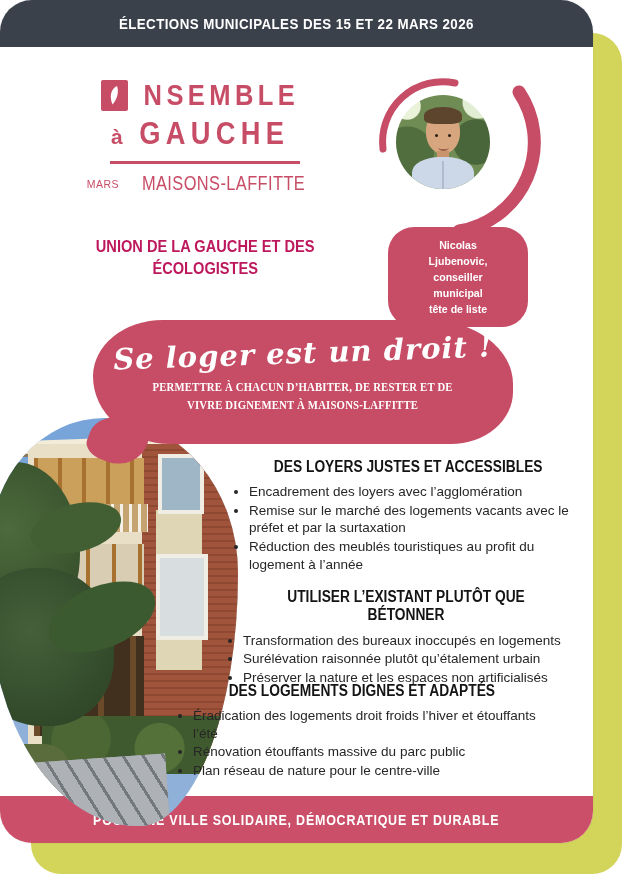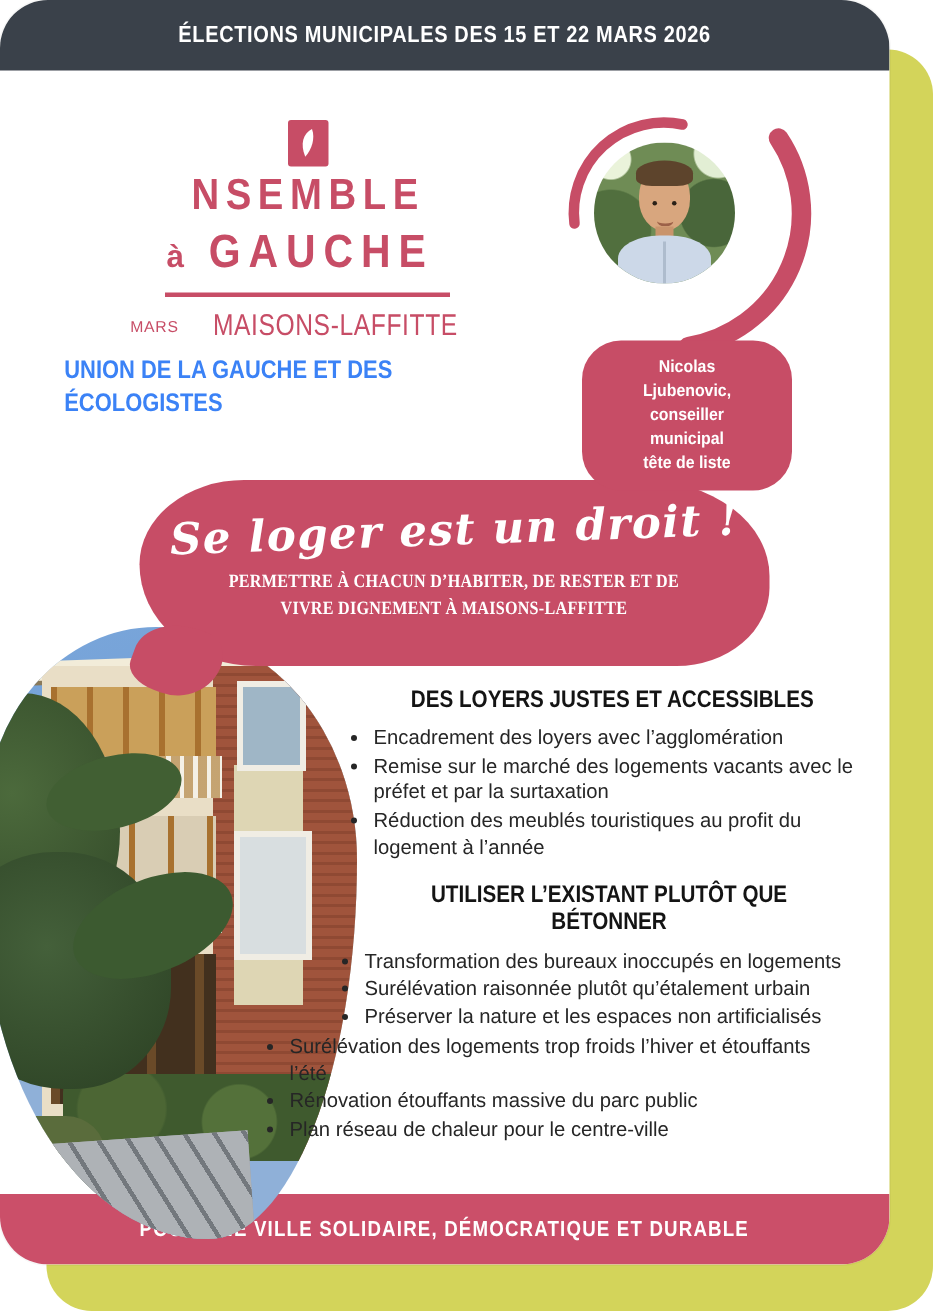--- a/index.html
+++ b/index.html
@@ -13,32 +13,32 @@
   .white-card{position:absolute;left:0;top:0;width:593px;height:843px;background:#fff;border-radius:32px;overflow:hidden;box-shadow:0 0 0 1px rgba(0,0,0,0.03);}
 
   .cond{display:inline-block;transform:scaleX(.86);transform-origin:center;}
   .pre{white-space:pre-line;}
 
   .top-banner{position:absolute;left:0;top:0;width:100%;height:47px;background:#3a414a;display:flex;align-items:center;justify-content:center;z-index:6;}
   .top-banner .t{color:#fff;font-weight:bold;font-size:15.5px;letter-spacing:.5px;}
 
   
   .logo{position:absolute;left:55px;top:80px;width:300px;text-align:center;color:#c74d66;z-index:5;}
-  .logo-line1{display:flex;align-items:center;justify-content:center;gap:5px;flex-direction:column;}
+  .logo-line1{display:flex;align-items:center;justify-content:center;gap:5px;}
   .logo-e{width:27px;height:31px;background:#c74d66;border-radius:2px;display:inline-flex;align-items:center;justify-content:center;flex:0 0 auto;}
   .logo-word{font-size:29px;font-weight:bold;letter-spacing:5px;transform:scaleX(.88);display:inline-block;line-height:1;}
   .logo-line2{margin-top:7px;display:flex;align-items:baseline;justify-content:center;gap:6px;}
   .logo-a{font-size:21px;font-weight:bold;line-height:1;}
   .logo-word2{font-size:31px;font-weight:bold;letter-spacing:6px;transform:scaleX(.88);display:inline-block;line-height:1;}
   .logo-divider{width:190px;height:3px;background:#c74d66;margin:12px auto 8px;}
   .logo-line3{display:flex;align-items:center;justify-content:center;gap:5px;}
   .logo-pour{font-size:10.5px;letter-spacing:.5px;}
   .logo-city{font-size:20px;letter-spacing:.5px;transform:scaleX(.82);display:inline-block;font-weight:400;}
 
-  .union{position:absolute;left:25px;top:236px;width:360px;text-align:left;color:#3b82f6;font-weight:bold;font-size:17px;line-height:1.3;z-index:5;}
+  .union{position:absolute;left:25px;top:236px;width:360px;text-align:center;color:#be185d;font-weight:bold;font-size:17px;line-height:1.3;z-index:5;}
 
   
   .arcs{position:absolute;left:362px;top:56px;z-index:4;}
   .portrait{position:absolute;left:396px;top:95px;width:94px;height:94px;border-radius:50%;overflow:hidden;z-index:5;
     background:
       radial-gradient(circle at 12% 12%, #eaf3da 0 11%, rgba(0,0,0,0) 12%),
       radial-gradient(circle at 88% 8%, #e2eed4 0 13%, rgba(0,0,0,0) 14%),
       radial-gradient(circle at 85% 50%, #49663a 0 24%, rgba(0,0,0,0) 25%),
       radial-gradient(circle at 12% 62%, #516f3e 0 26%, rgba(0,0,0,0) 27%),
       #6f8c55;}
@@ -207,24 +207,27 @@
         <span class="cond">DES LOYERS JUSTES ET ACCESSIBLES</span>
       </div>
       <ul class="sec-ul">
         <li>Encadrement des loyers avec l’agglomération</li>
         <li>Remise sur le marché des logements vacants avec le préfet et par la surtaxation</li>
         <li>Réduction des meublés touristiques au profit du logement à l’année</li>
       </ul>
     </div>
 
     <div class="section sec3">
+      <div class="sec-h">
+        <span class="cond">DES LOGEMENTS DIGNES ET ADAPTÉS</span>
+      </div>
       <ul class="sec-ul">
-        <li>Surélévation des logements trop froids l’hiver et étouffants l’été</li>
+        <li>Éradication des logements droit froids l’hiver et étouffants l’été</li>
         <li>Rénovation étouffants massive du parc public</li>
-        <li>Plan réseau de chaleur pour le centre-ville</li>
+        <li>Plan réseau de nature pour le centre-ville</li>
       </ul>
     </div>
 
     <div class="footer">
       <span class="t cond">POUR UNE VILLE SOLIDAIRE, DÉMOCRATIQUE ET DURABLE</span>
     </div>
 
   </div>
 </div>
 

